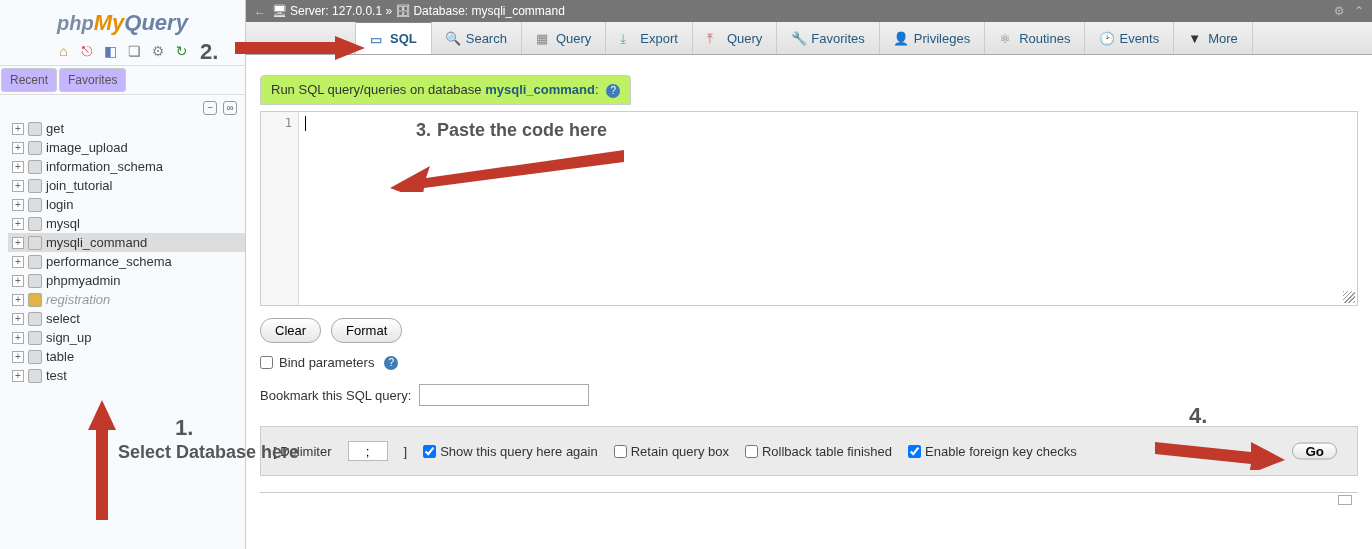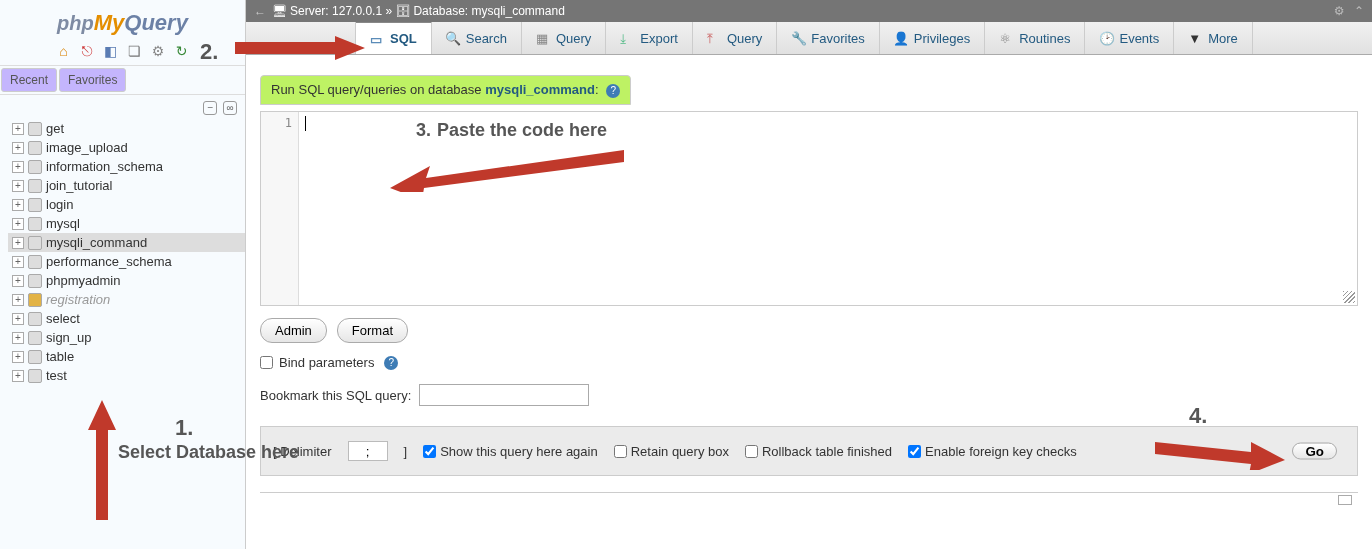--- a/index.html
+++ b/index.html
@@ -235,21 +235,21 @@
       <span class="help-icon">?</span>
     </div>
 
     <div class="editor-wrap">
       <div class="gutter"><span>1</span></div>
       <div class="editor"><span class="cursor">&nbsp;</span></div>
       <div class="resize-handle"></div>
     </div>
 
     <div class="btn-row">
-      <button class="btn">Admin</button>
+      <button class="btn">Clear</button>
       <button class="btn">Format</button>
     </div>
 
     <div class="bind-row">
       <input type="checkbox" style="">
       <span>Bind parameters</span>
       <span class="help-icon">?</span>
     </div>
 
     <div class="bookmark-row">

